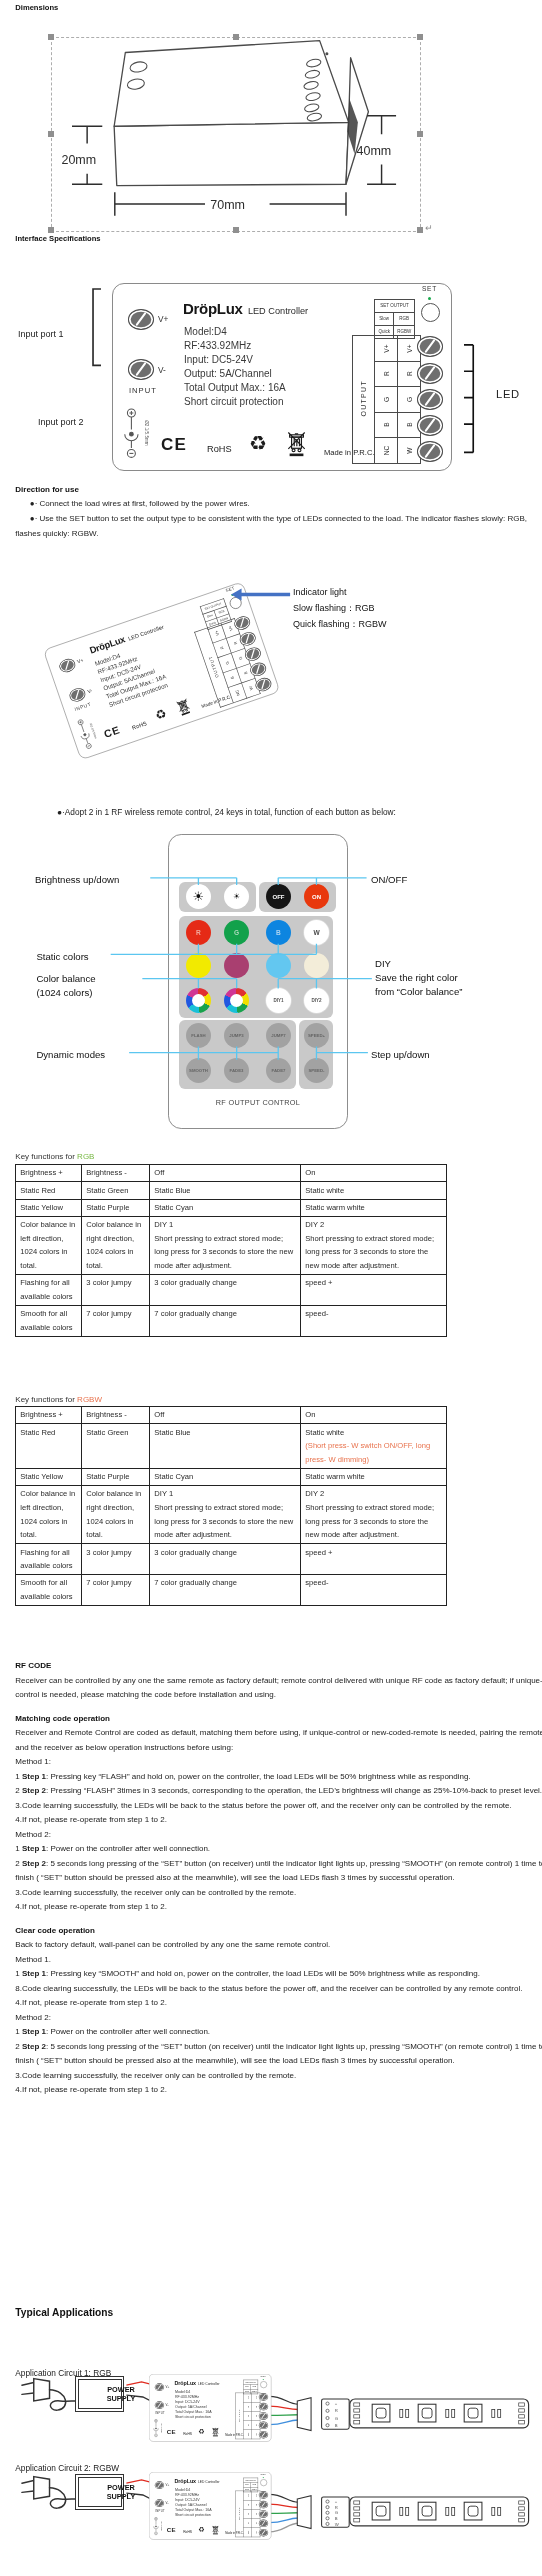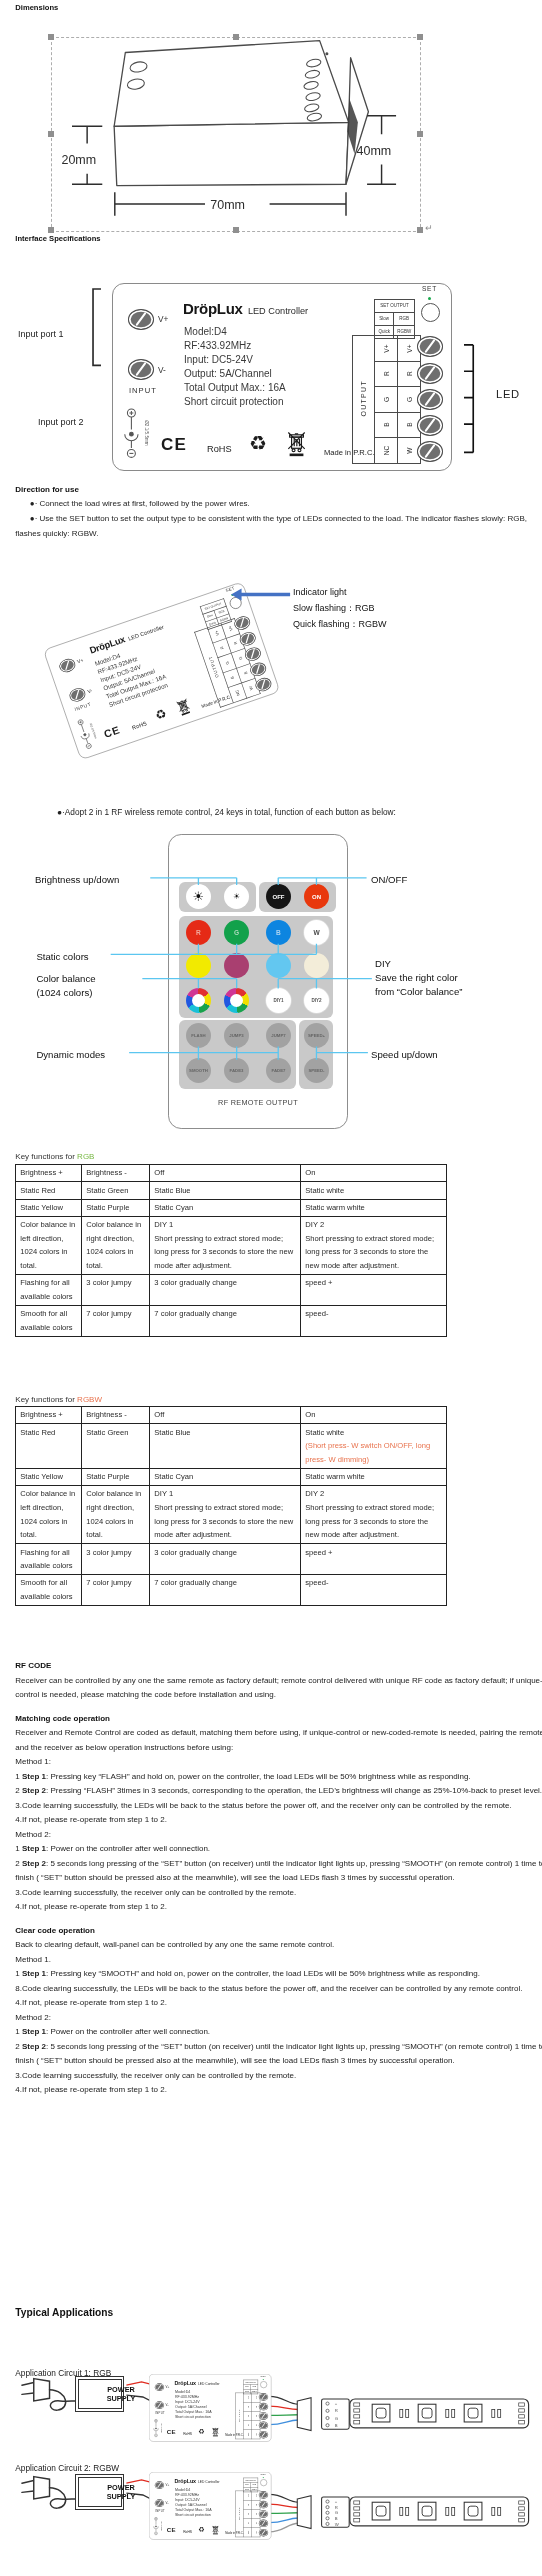--- a/index.html
+++ b/index.html
@@ -375,21 +375,21 @@
       <div class="rbtn" style="left: 97px; top: 153px; background: rgb(255, 255, 255); color: rgb(85, 85, 85); font-size: 4.6px; box-shadow: rgb(221, 221, 221) 0px 0px 0px 0.7px;">DIY1</div>
       <div class="rbtn" style="left: 135px; top: 153px; background: rgb(255, 255, 255); color: rgb(85, 85, 85); font-size: 4.6px; box-shadow: rgb(221, 221, 221) 0px 0px 0px 0.7px;">DIY2</div>
       <div class="rbtn" style="left: 17px; top: 188px; background: rgb(162, 162, 162); color: rgb(100, 100, 100); font-size: 4.3px;">FLASH</div>
       <div class="rbtn" style="left: 55px; top: 188px; background: rgb(162, 162, 162); color: rgb(100, 100, 100); font-size: 4.3px;">JUMP3</div>
       <div class="rbtn" style="left: 97px; top: 188px; background: rgb(162, 162, 162); color: rgb(100, 100, 100); font-size: 4.3px;">JUMP7</div>
       <div class="rbtn" style="left: 135px; top: 188px; background: rgb(162, 162, 162); color: rgb(100, 100, 100); font-size: 4.3px;">SPEED+</div>
       <div class="rbtn" style="left: 17px; top: 223px; background: rgb(162, 162, 162); color: rgb(100, 100, 100); font-size: 4.3px;">SMOOTH</div>
       <div class="rbtn" style="left: 55px; top: 223px; background: rgb(162, 162, 162); color: rgb(100, 100, 100); font-size: 4.3px;">FADE3</div>
       <div class="rbtn" style="left: 97px; top: 223px; background: rgb(162, 162, 162); color: rgb(100, 100, 100); font-size: 4.3px;">FADE7</div>
       <div class="rbtn" style="left: 135px; top: 223px; background: rgb(162, 162, 162); color: rgb(100, 100, 100); font-size: 4.3px;">SPEED-</div>
-      <div style="position: absolute; left: 0px; top: 263px; width: 100%; text-align: center; font-size: 7.3px; letter-spacing: 0.3px; color: rgb(68, 68, 68);">RF REMOTE OUTPUT</div>
+      <div style="position: absolute; left: 0px; top: 263px; width: 100%; text-align: center; font-size: 7.3px; letter-spacing: 0.3px; color: rgb(68, 68, 68);">RF OUTPUT CONTROL</div>
     </div>
   <svg class="abs" style="left:0;top:858px;" width="543" height="277" viewBox="0 0 822 420">
     <g stroke="#5bc6f0" stroke-width="2" fill="none">
       <path d="M212,30 H343 M285,30 V41 M343,30 V41"></path>
       <path d="M406,30 H540 M406,30 V41 M464,30 V41"></path>
       <path d="M152,146 H464 M285,130 V146 M343,130 V146 M406,130 V146 M464,130 V146"></path>
       <path d="M200,183 H343 M285,183 V198 M343,183 V198"></path>
       <path d="M406,183 H548 M406,183 V198 M464,183 V198"></path>
       <path d="M180,295 H406 M285,286 V306 M343,286 V306 M406,286 V306"></path>
       <path d="M464,295 H542 M464,286 V306"></path>
@@ -397,21 +397,21 @@
   </svg>
   <div class="ann" style="left:25px;top:873px;">Brightness up/down</div>
   <div class="ann" style="left:361px;top:873px;">ON/OFF</div>
   <div class="ann" style="left:26.4px;top:950px;">Static colors</div>
   <div class="ann" style="left:26.4px;top:972px;">Color balance
 (1024 colors)</div>
   <div class="ann" style="left:365px;top:957px;">DIY
 Save the right color
 from “Color balance”</div>
   <div class="ann" style="left:26.4px;top:1048px;">Dynamic modes</div>
-  <div class="ann" style="left:361px;top:1048px;">Speed up/down</div>
+  <div class="ann" style="left:361px;top:1048px;">Step up/down</div>
 
   <div class="abs ktitle" style="left:5.3px;top:1152px;"><span>Key functions for </span><span id="kt0name" style="color: rgb(119, 184, 67);">RGB</span></div>
   <div class="abs" style="left:5.3px;top:1164px;" id="ktable0">
       <table class="ktable">
         <colgroup>
           <col style="width: 66px;">
           <col style="width: 68px;">
           <col style="width: 151px;">
           <col style="width: 146px;">
         </colgroup>
@@ -518,21 +518,21 @@
       <div class="rf-p"><span>1 </span><b>Step 1</b><span>: Pressing key “FLASH” and hold on, power on the controller, the load LEDs will be 50% brightness while as responding.</span></div>
       <div class="rf-p"><span>2 </span><b>Step 2</b><span>: Pressing “FLASH” 3times in 3 seconds, corresponding to the operation, the LED’s brightness will change as 25%-10%-back to preset level.</span></div>
       <div class="rf-p"><span>3.Code learning successfully, the LEDs will be back to the status before the power off, and the receiver only can be controlled by the remote.</span></div>
       <div class="rf-p"><span>4.If not, please re-operate from step 1 to 2.</span></div>
       <div class="rf-p"><span>Method 2:</span></div>
       <div class="rf-p"><span>1 </span><b>Step 1</b><span>: Power on the controller after well connection.</span></div>
       <div class="rf-p"><span>2 </span><b>Step 2</b><span>: 5 seconds long pressing of the “SET” button (on receiver) until the indicator light lights up, pressing “SMOOTH” (on remote control) 1 time to finish ( “SET” button should be pressed also at the meanwhile), will see the load LEDs flash 3 times by successful operation.</span></div>
       <div class="rf-p"><span>3.Code learning successfully, the receiver only can be controlled by the remote.</span></div>
       <div class="rf-p"><span>4.If not, please re-operate from step 1 to 2.</span></div>
       <div class="rf-h">Clear code operation</div>
-      <div class="rf-p"><span>Back to clearing default, wall-panel can be controlled by any one the same remote control.</span></div>
+      <div class="rf-p"><span>Back to factory default, wall-panel can be controlled by any one the same remote control.</span></div>
       <div class="rf-p"><span>Method 1.</span></div>
       <div class="rf-p"><span>1 </span><b>Step 1</b><span>: Pressing key “SMOOTH” and hold on, power on the controller, the load LEDs will be 50% brightness while as responding.</span></div>
       <div class="rf-p"><span>8.Code clearing successfully, the LEDs will be back to the status before the power off, and the receiver can be controlled by any remote control.</span></div>
       <div class="rf-p"><span>4.If not, please re-operate from step 1 to 2.</span></div>
       <div class="rf-p"><span>Method 2:</span></div>
       <div class="rf-p"><span>1 </span><b>Step 1</b><span>: Power on the controller after well connection.</span></div>
       <div class="rf-p"><span>2 </span><b>Step 2</b><span>: 5 seconds long pressing of the “SET” button (on receiver) until the indicator light lights up, pressing “SMOOTH” (on remote control) 1 time to finish ( “SET” button should be pressed also at the meanwhile), will see the load LEDs flash 3 times by successful operation.</span></div>
       <div class="rf-p"><span>3.Code learning successfully, the receiver only can be controlled by the remote.</span></div>
       <div class="rf-p"><span>4.If not, please re-operate from step 1 to 2.</span></div>
     </div>

